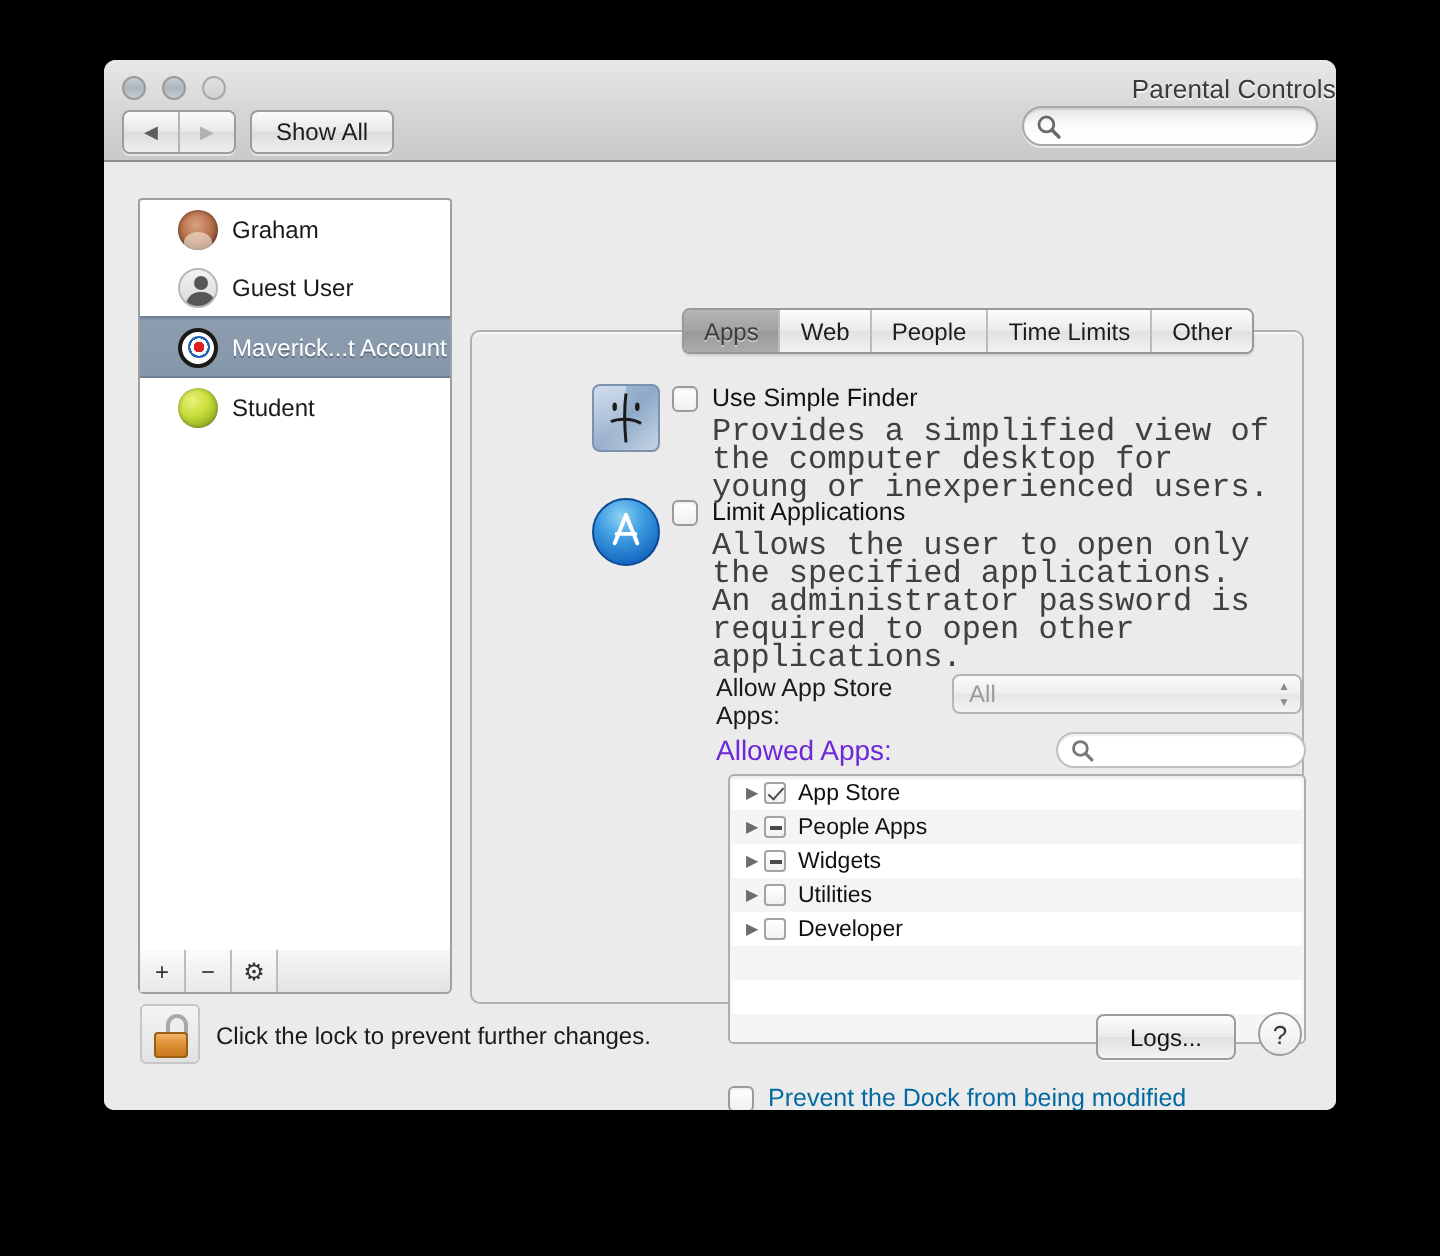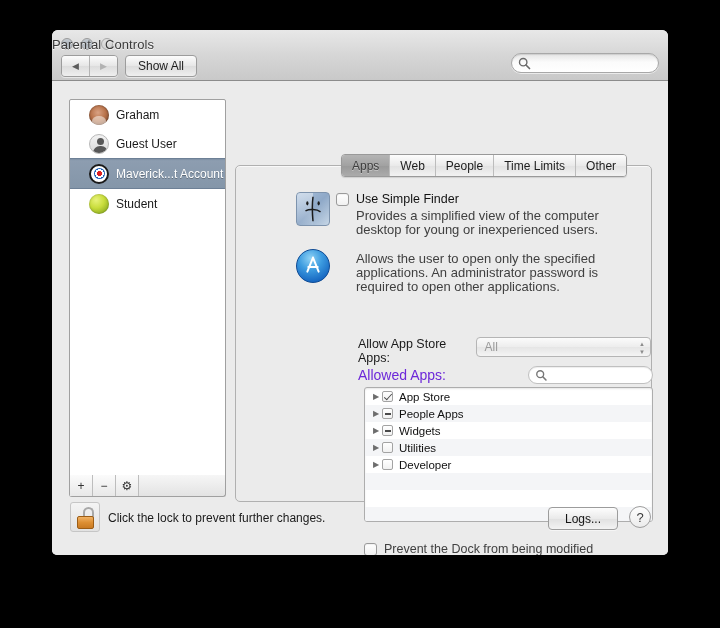--- a/index.html
+++ b/index.html
@@ -47,21 +47,21 @@
     background: linear-gradient(to bottom, #c6ccd2 0%, #aeb6be 50%, #c4cad0 100%);
     box-sizing: border-box;
   }
   .light.empty {
     background: linear-gradient(to bottom, #e0e0e0 0%, #d2d2d2 100%);
     border-color: #a8a8a8;
   }
   #win-title {
     position: absolute;
     left: 0; right: 0; top: 7px;
-    text-align: left;
+    text-align: right;
     font-size: 13px;
     color: #3a3a3a;
     text-shadow: 0 1px 0 rgba(255,255,255,0.75);
     letter-spacing: 0.1px;
   }
   #navgroup {
     position: absolute;
     left: 9px;
     top: 25px;
     display: flex;
@@ -303,25 +303,26 @@
     flex: none;
     margin-top: 1px;
     margin-right: 7px;
     box-shadow: inset 0 1px 1px rgba(0,0,0,0.06);
   }
   .opt-title {
     font-size: 12.5px;
     color: #121212;
   }
   .opt-desc {
-    font-size: 13px;
+    font-size: 16px;
     color: #404040;
     line-height: 14px;
     margin-top: 3px;
     margin-left: 20px;
+    font-family: Liberation Mono, monospace;
   }
 
   
   #allow-row {
     position: absolute;
     left: 122px; top: 171px;
     display: flex; align-items: flex-start;
   }
   #allow-label { font-size: 12.5px; color: #1a1a1a; }
   #popup {
@@ -413,21 +414,21 @@
     content:"";
     position:absolute; left:2px; top:4px;
     width:6px; height:1.6px;
     background: #4a4a4a;
   }
   #dock-row {
     position: absolute;
     left: 128px; top: 376px;
     display: flex; align-items: center;
   }
-  #dock-label { font-size: 12.5px; color: #404040; }
+  #dock-label { font-size: 12.5px; color: #0369a1; }
 
   
   #lock {
     position: absolute;
     left: 18px; top: 421px;
     width: 30px; height: 30px;
     border-radius: 3px;
     background: linear-gradient(to bottom, #f4f4f4 0%, #e2e2e2 100%);
     border: 1px solid #c6c6c6;
     box-sizing: border-box;
@@ -567,20 +568,24 @@
       <div class="opt" style="left:60px; top:83px; width:345px;">
         <div class="opticon">
           <div class="ic-appstore">
             <svg viewBox="0 0 34 34" width="32" height="32" style="position:absolute;left:0;top:0;">
               <path d="M17 8 L11 23 M17 8 L23 23" stroke="#ffffff" stroke-width="2.1" fill="none" stroke-linecap="round"></path>
               <path d="M12 18 L22 18" stroke="#ffffff" stroke-width="2.1" stroke-linecap="round"></path>
             </svg>
           </div>
         </div>
         <div>
+          <div class="checkline">
+            <div class="cb"></div>
+            <span class="opt-title">Limit Applications</span>
+          </div>
           <div class="opt-desc">Allows the user to open only the specified applications. An administrator password is required to open other applications.</div>
         </div>
       </div>
 
       <div id="allow-row">
         <span id="allow-label">Allow App Store Apps:</span>
         <div id="popup">
           <span id="popup-val">All</span>
           <span class="steppers">
             <span>▲</span>

